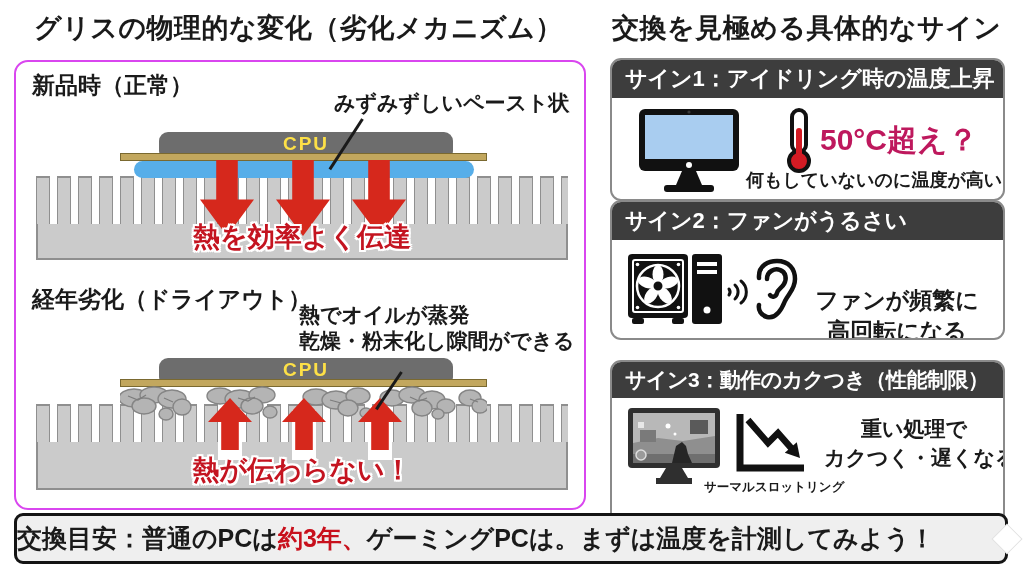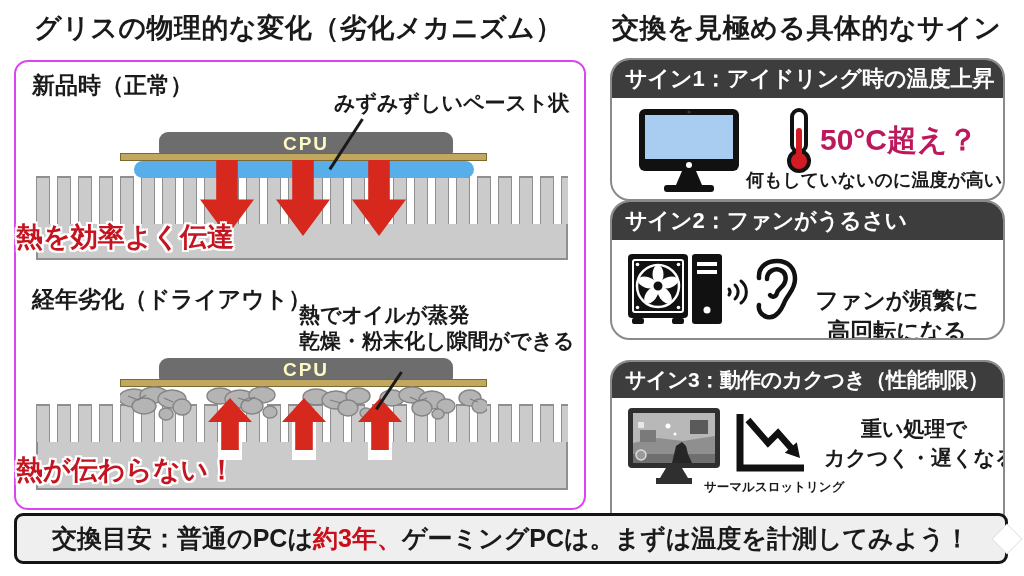--- a/index.html
+++ b/index.html
@@ -17,64 +17,64 @@
     border:2px solid #d946ef;border-radius:14px;box-sizing:border-box;
   }
   .section-label{font-size:23px;white-space:nowrap;}
   .annotation{font-size:21px;line-height:1.25;white-space:nowrap;}
   .leader{width:3px;background:#1a1a1a;transform-origin:top center;z-index:6;}
 
   .cpu{
     width:294px;height:23px;background:#6d6d6d;border-radius:9px 9px 4px 4px;
     display:flex;align-items:center;justify-content:center;z-index:2;
   }
-  .cpu span{color:#fef9c3;font-size:19px;letter-spacing:2px;}
+  .cpu span{color:#fde047;font-size:19px;letter-spacing:2px;}
   .pcb{width:367px;height:8px;background:#c2a75e;border:1px solid #7a6930;box-sizing:border-box;z-index:2;}
   .paste{width:340px;height:17px;background:#57aee9;border-radius:10px;z-index:3;}
 
   .fins{
     height:48px;
     background:
       repeating-linear-gradient(90deg,#8f8f8f 0 14px,rgba(0,0,0,0) 14px 21px) top/100% 2px no-repeat,
       repeating-linear-gradient(90deg,#8f8f8f 0 1px,#cbcbcb 1px 13px,#8f8f8f 13px 14px,#ffffff 14px 21px);
   }
   .hs-base{background:#cbcbcb;border:2px solid #8f8f8f;border-top:none;box-sizing:border-box;}
 
   .arrow-down{width:54px;height:76px;background:#d6281c;z-index:4;
     clip-path:polygon(30% 0,70% 0,70% 52%,100% 52%,50% 100%,0 52%,30% 52%);}
   .arrow-up{width:44px;height:52px;background:#d6281c;z-index:4;
     clip-path:polygon(50% 0,100% 46%,70% 46%,70% 100%,30% 100%,30% 46%,0 46%);}
   .slot-gap{width:24px;background:#ffffff;z-index:2;}
 
   .red-outline{
-    left:0;width:572px;font-size:27px;color:#c41420;z-index:5;white-space:nowrap;
+    left:0;width:572px;text-align:center;font-size:27px;color:#c41420;z-index:5;white-space:nowrap;
     text-shadow:2px 0 0 #fff,-2px 0 0 #fff,0 2px 0 #fff,0 -2px 0 #fff,
                 2px 2px 0 #fff,-2px -2px 0 #fff,2px -2px 0 #fff,-2px 2px 0 #fff;
   }
 
   
   .sign-box{
-    left:610px;width:395px;background:#ffffff;border:2px solid #8a8a8a;border-radius:20px;
+    left:610px;width:395px;background:#ffffff;border:2px solid #8a8a8a;border-radius:11px;
     box-sizing:border-box;overflow:hidden;
   }
   .sign-header{
     position:absolute;left:0;top:0;width:100%;height:38px;background:#3d3d3d;color:#ffffff;
     font-size:22px;line-height:38px;padding-left:13px;box-sizing:border-box;white-space:nowrap;
   }
   .sign-header.small{font-size:21px;letter-spacing:-0.5px;}
   .highlight-red{font-size:30px;color:#be185d;white-space:nowrap;}
   .sign-desc{font-size:18px;white-space:nowrap;}
   .sign-desc-2l{font-size:23px;line-height:1.35;text-align:center;white-space:nowrap;margin-top:27px;}
   .sign-desc-3l{font-size:21px;line-height:1.4;text-align:center;white-space:nowrap;}
   .icon-caption{font-size:12.5px;white-space:nowrap;}
 
   
   .footer{
     left:14px;top:513px;width:994px;height:51px;background:#efefef;border:3px solid #141414;
-    border-radius:9px;box-sizing:border-box;display:flex;align-items:center;justify-content:center;
+    border-radius:9px;box-sizing:border-box;display:flex;align-items:center;
     font-size:25px;white-space:nowrap;
   }
   .footer .seg{color:#1a1a1a;}
   .footer .seg.red{color:#c8101c;}
   .sparkle{width:20px;height:20px;background:#ffffff;transform:rotate(45deg);z-index:8;box-shadow:0 0 0 1px #e2e2e2;}
 </style>
 </head>
 <body>
 
 <div class="abs main-title" style="left:34px;top:10px;">グリスの物理的な変化（劣化メカニズム）</div>

